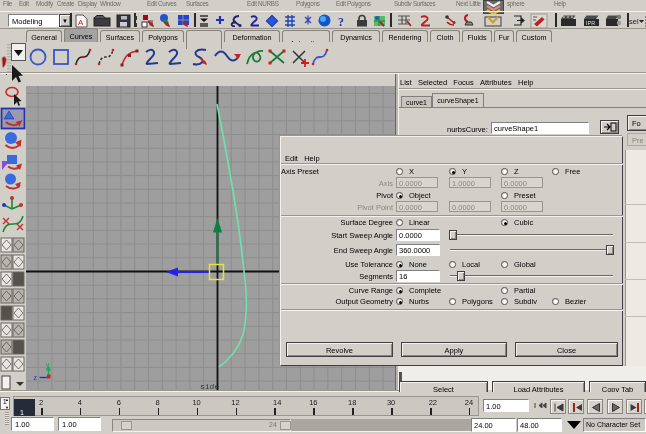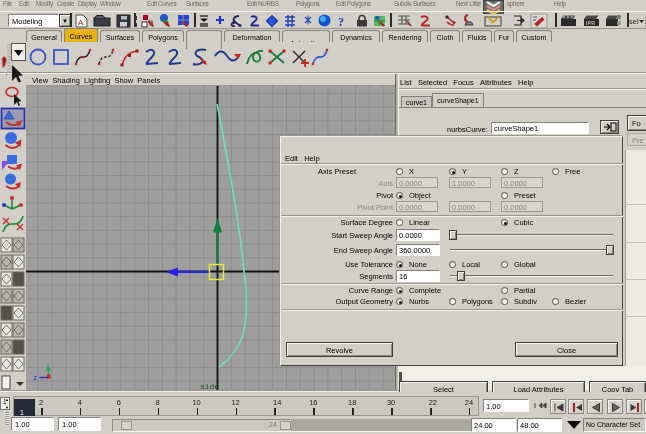--- a/index.html
+++ b/index.html
@@ -128,21 +128,21 @@
     <text x="629" y="12" font-size="7.5" fill="#222" font-family="Liberation Sans">sel</text>
         <path d="M639 8 l2.5 3 l2.5 -3 Z" fill="#222"></path>
         <path d="M645 5 h6 M645 8 h6 M645 11 h6 M645 14 h6" stroke="#444" stroke-width="1.2"></path>
   </svg>
   </div>
   </div>
 
 <div class="abs" style="left:0;top:28px;width:646px;height:14px;border-top:1px solid #9a968e"></div>
 <div id="tabs" class="abs" style="left:0;top:28px;width:646px;height:14px">
     <div style="position:absolute;left:26px;top:2px;width:36px;height:12px;background:#d2cfc8;border:1px solid #86837b;border-bottom:none;border-radius:3px 3px 0 0;font-size:7.2px;color:#000;text-align:center;padding-top:2px;white-space:nowrap;overflow:hidden">General</div>
-    <div style="position:absolute;left:64px;top:0px;width:34px;height:14px;background:#eab308;border:1px solid #86837b;border-bottom:none;border-radius:3px 3px 0 0;font-size:7.2px;color:#000;text-align:center;padding-top:3px;white-space:nowrap;overflow:hidden">Curves</div>
+    <div style="position:absolute;left:64px;top:0px;width:34px;height:14px;background:#a3a3a3;border:1px solid #86837b;border-bottom:none;border-radius:3px 3px 0 0;font-size:7.2px;color:#000;text-align:center;padding-top:3px;white-space:nowrap;overflow:hidden">Curves</div>
     <div style="position:absolute;left:100px;top:2px;width:40px;height:12px;background:#d2cfc8;border:1px solid #86837b;border-bottom:none;border-radius:3px 3px 0 0;font-size:7.2px;color:#000;text-align:center;padding-top:2px;white-space:nowrap;overflow:hidden">Surfaces</div>
     <div style="position:absolute;left:142px;top:2px;width:42px;height:12px;background:#d2cfc8;border:1px solid #86837b;border-bottom:none;border-radius:3px 3px 0 0;font-size:7.2px;color:#000;text-align:center;padding-top:2px;white-space:nowrap;overflow:hidden">Polygons</div>
     <div style="position:absolute;left:186px;top:2px;width:36px;height:12px;background:#d2cfc8;border:1px solid #86837b;border-bottom:none;border-radius:3px 3px 0 0;font-size:7.2px;color:#000;text-align:center;padding-top:18px;white-space:nowrap;overflow:hidden">Subdivs</div>
     <div style="position:absolute;left:224px;top:2px;width:56px;height:12px;background:#d2cfc8;border:1px solid #86837b;border-bottom:none;border-radius:3px 3px 0 0;font-size:7.2px;color:#000;text-align:center;padding-top:2px;white-space:nowrap;overflow:hidden">Deformation</div>
     <div style="position:absolute;left:282px;top:2px;width:48px;height:12px;background:#d2cfc8;border:1px solid #86837b;border-bottom:none;border-radius:3px 3px 0 0;font-size:7.2px;color:#000;text-align:center;padding-top:8px;white-space:nowrap;overflow:hidden">Animation</div>
     <div style="position:absolute;left:332px;top:2px;width:48px;height:12px;background:#d2cfc8;border:1px solid #86837b;border-bottom:none;border-radius:3px 3px 0 0;font-size:7.2px;color:#000;text-align:center;padding-top:2px;white-space:nowrap;overflow:hidden">Dynamics</div>
     <div style="position:absolute;left:382px;top:2px;width:46px;height:12px;background:#d2cfc8;border:1px solid #86837b;border-bottom:none;border-radius:3px 3px 0 0;font-size:7.2px;color:#000;text-align:center;padding-top:2px;white-space:nowrap;overflow:hidden">Rendering</div>
     <div style="position:absolute;left:430px;top:2px;width:30px;height:12px;background:#d2cfc8;border:1px solid #86837b;border-bottom:none;border-radius:3px 3px 0 0;font-size:7.2px;color:#000;text-align:center;padding-top:2px;white-space:nowrap;overflow:hidden">Cloth</div>
     <div style="position:absolute;left:462px;top:2px;width:30px;height:12px;background:#d2cfc8;border:1px solid #86837b;border-bottom:none;border-radius:3px 3px 0 0;font-size:7.2px;color:#000;text-align:center;padding-top:2px;white-space:nowrap;overflow:hidden">Fluids</div>
     <div style="position:absolute;left:494px;top:2px;width:20px;height:12px;background:#d2cfc8;border:1px solid #86837b;border-bottom:none;border-radius:3px 3px 0 0;font-size:7.2px;color:#000;text-align:center;padding-top:2px;white-space:nowrap;overflow:hidden">Fur</div>
@@ -277,23 +277,20 @@
       <rect x="13" y="295" width="11" height="14" fill="#e8e6e2" stroke="#6a675f" stroke-width="1"></rect>
       <path d="M6.5 297 L11 302 L6.5 307 L2 302 Z" fill="none" stroke="#55524c" stroke-width="0.8"></path>
       <path d="M18.5 297 L23 302 L18.5 307 L14 302 Z" fill="none" stroke="#55524c" stroke-width="0.8"></path>
     </g>
 
   <rect x="2" y="314" width="8" height="13" fill="#f4f2ee" stroke="#444"></rect>
   <path d="M16 320 L20 324 L24 320 Z" fill="#333"></path>
 </svg>
 
 <div class="abs" style="left:26px;top:74px;width:369px;height:316px">
-  <div class="abs" style="left:0;top:0;width:369px;height:12px;border-bottom:1px solid #9a968e">
-    <span style="position:absolute;left:6px;top:2px;font-size:7.5px">View&nbsp;&nbsp;Shading&nbsp;&nbsp;Lighting&nbsp;&nbsp;Show&nbsp;&nbsp;Panels</span>
-  </div>
   <svg class="abs" style="left:0;top:12px" width="369" height="304" id="vpsvg">
     <rect x="0" y="0" width="369" height="304" fill="#9e9e9e"></rect>
     <g id="grid" stroke="#8d8d8d" stroke-width="1">
         <line x1="12.1" y1="0" x2="12.1" y2="304"></line>
         <line x1="25.9" y1="0" x2="25.9" y2="304"></line>
         <line x1="39.7" y1="0" x2="39.7" y2="304"></line>
         <line x1="53.5" y1="0" x2="53.5" y2="304"></line>
         <line x1="67.3" y1="0" x2="67.3" y2="304"></line>
         <line x1="81.1" y1="0" x2="81.1" y2="304"></line>
         <line x1="94.9" y1="0" x2="94.9" y2="304"></line>
@@ -487,21 +484,21 @@
     </svg>
   <div class="abs" style="left:583px;top:26px;width:63px;height:14px;padding:2px 0 0 2px;font-size:7px;background:#ccc9c2;border-top:1px solid #808080;border-left:1px solid #808080;border-bottom:1px solid #fff;border-right:1px solid #fff">No Character Set</div>
 </div>
 
 <div class="abs" style="left:280px;top:136px;width:343px;height:230px;background:#d2cfc8;border:1px solid #f4f2ee;border-right:1px solid #404040;border-bottom:1px solid #404040;box-shadow:-1px -1px 0 #9a968e">
 
 
   <div class="abs" style="left:4px;top:17px;font-size:7.5px">Edit&nbsp;&nbsp;&nbsp;Help</div>
   <div class="abs grv" style="left:0;top:26px;width:342px"></div>
 
-  <div class="abs" style="left:0;top:30px;width:112px;text-align:center;font-size:7.5px">Axis Preset</div>
+  <div class="abs" style="left:0;top:30px;width:112px;text-align:left;font-size:7.5px">Axis Preset</div>
   <div class="radio" style="left:115px;top:30px"></div>
     <span class="abs" style="left:128px;top:30px">X</span>
   <div class="radio on" style="left:168px;top:30px"></div>
     <span class="abs" style="left:181px;top:30px">Y</span>
   <div class="radio" style="left:220px;top:30px"></div>
     <span class="abs" style="left:233px;top:30px">Z</span>
   <div class="radio" style="left:271px;top:30px"></div>
     <span class="abs" style="left:284px;top:30px">Free</span>
   <div class="abs" style="left:0;top:42px;width:112px;text-align:right;font-size:7.5px;color:#8a8781">Axis</div>
   <div class="abs" style="left:115px;top:40px;width:42px;height:11px;background:#d8d5ce;border:1px solid #9a968e;color:#8a8781;padding:1px 0 0 2px">0.0000</div>
@@ -552,14 +549,15 @@
     <span class="abs" style="left:128px;top:160px">Nurbs</span>
   <div class="radio" style="left:168px;top:160px"></div>
     <span class="abs" style="left:181px;top:160px">Polygons</span>
   <div class="radio" style="left:220px;top:160px"></div>
     <span class="abs" style="left:233px;top:160px">Subdiv</span>
   <div class="radio" style="left:271px;top:160px"></div>
     <span class="abs" style="left:284px;top:160px">Bezier</span>
   <div class="abs grv" style="left:0;top:172px;width:342px"></div>
 
   <div class="abs btn" style="left:5px;top:205px;width:107px;height:15px;font-size:7.5px;padding-top:3px">Revolve</div>
+  <div class="abs btn" style="left:120px;top:205px;width:106px;height:15px;font-size:7.5px;padding-top:3px">Apply</div>
   <div class="abs btn" style="left:234px;top:205px;width:103px;height:15px;font-size:7.5px;padding-top:3px">Close</div>
 </div>
 
 </body></html>

